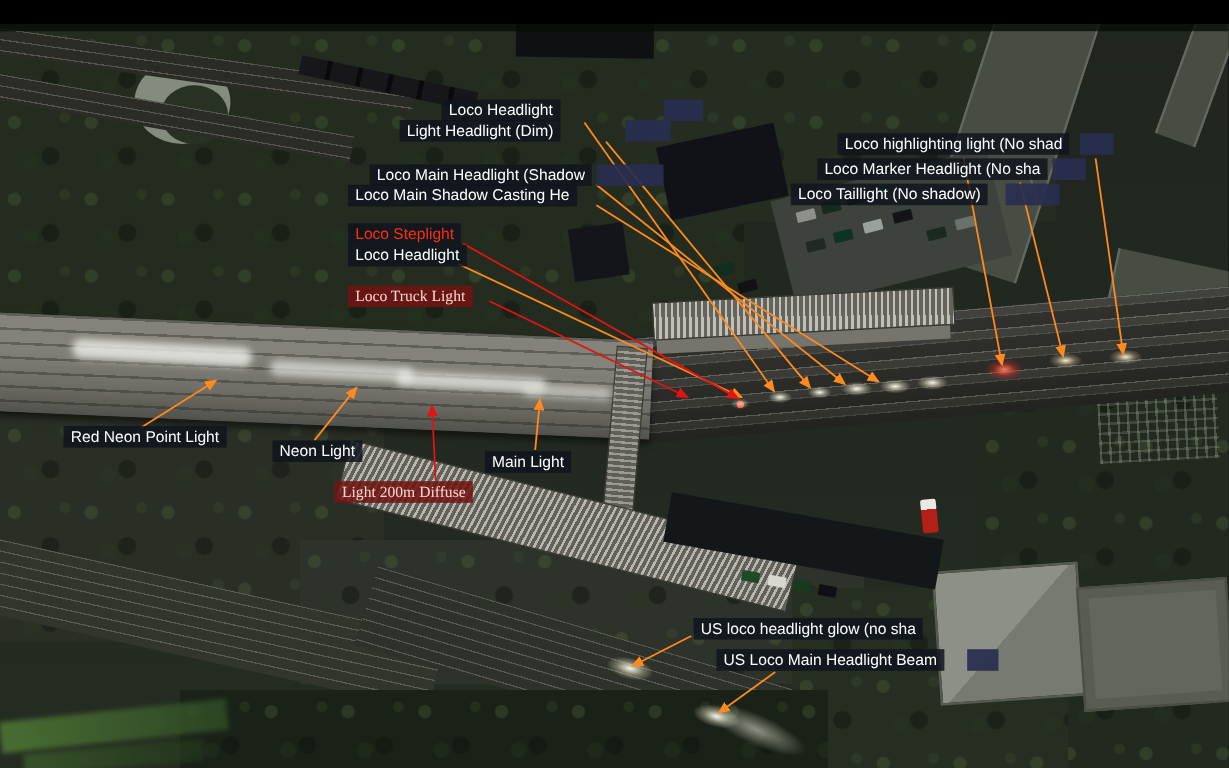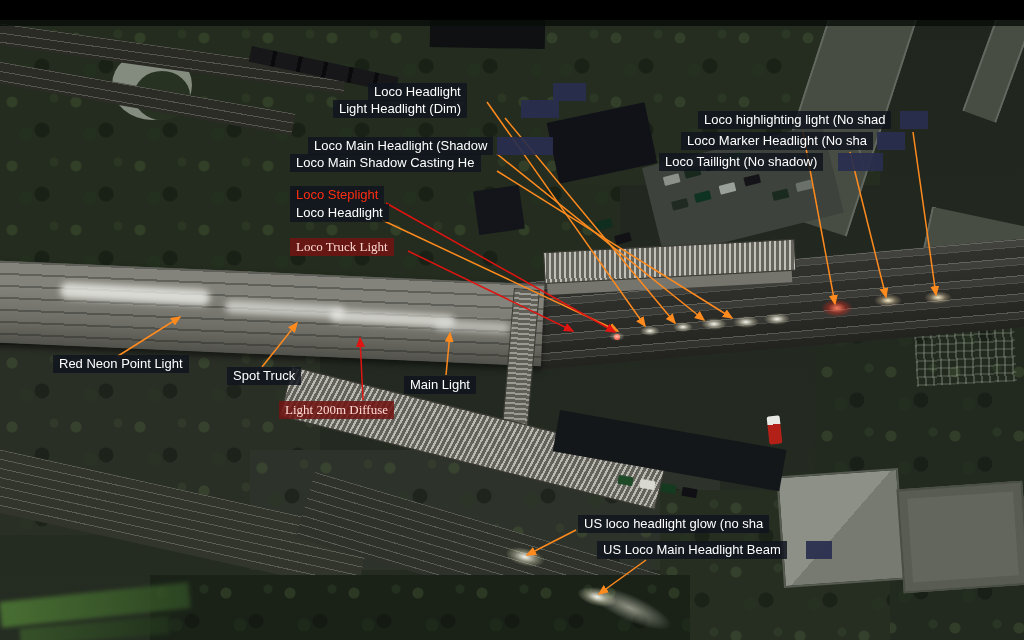--- a/index.html
+++ b/index.html
@@ -164,21 +164,21 @@
   <div class="label" style="left:698px;top:91px;">Loco highlighting light (No shad</div>
   <div class="tail" style="left:900px;top:91px;width:28px;"></div>
 
   <div class="label" style="left:681px;top:112px;">Loco Marker Headlight (No sha</div>
   <div class="tail" style="left:877px;top:112px;width:28px;"></div>
 
   <div class="label" style="left:659px;top:133px;">Loco Taillight (No shadow)</div>
   <div class="tail" style="left:838px;top:133px;width:45px;"></div>
 
   <div class="label" style="left:53px;top:335px;">Red Neon Point Light</div>
-  <div class="label" style="left:227px;top:347px;">Spot Truck</div>
+  <div class="label" style="left:227px;top:347px;">Neon Light</div>
   <div class="label" style="left:404px;top:356px;">Main Light</div>
   <div class="label maroon" style="left:279px;top:381px;">Light 200m Diffuse</div>
 
   <div class="label" style="left:597px;top:521px;">US Loco Main Headlight Beam</div>
   <div class="label" style="left:578px;top:495px;">US loco headlight glow (no sha</div>
   <div class="tail" style="left:806px;top:521px;width:26px;"></div>
 
   <div class="s" style="left:0;top:0;width:1024px;height:6px;background:rgba(8,12,8,0.8);z-index:25;"></div>
 </div>
 

